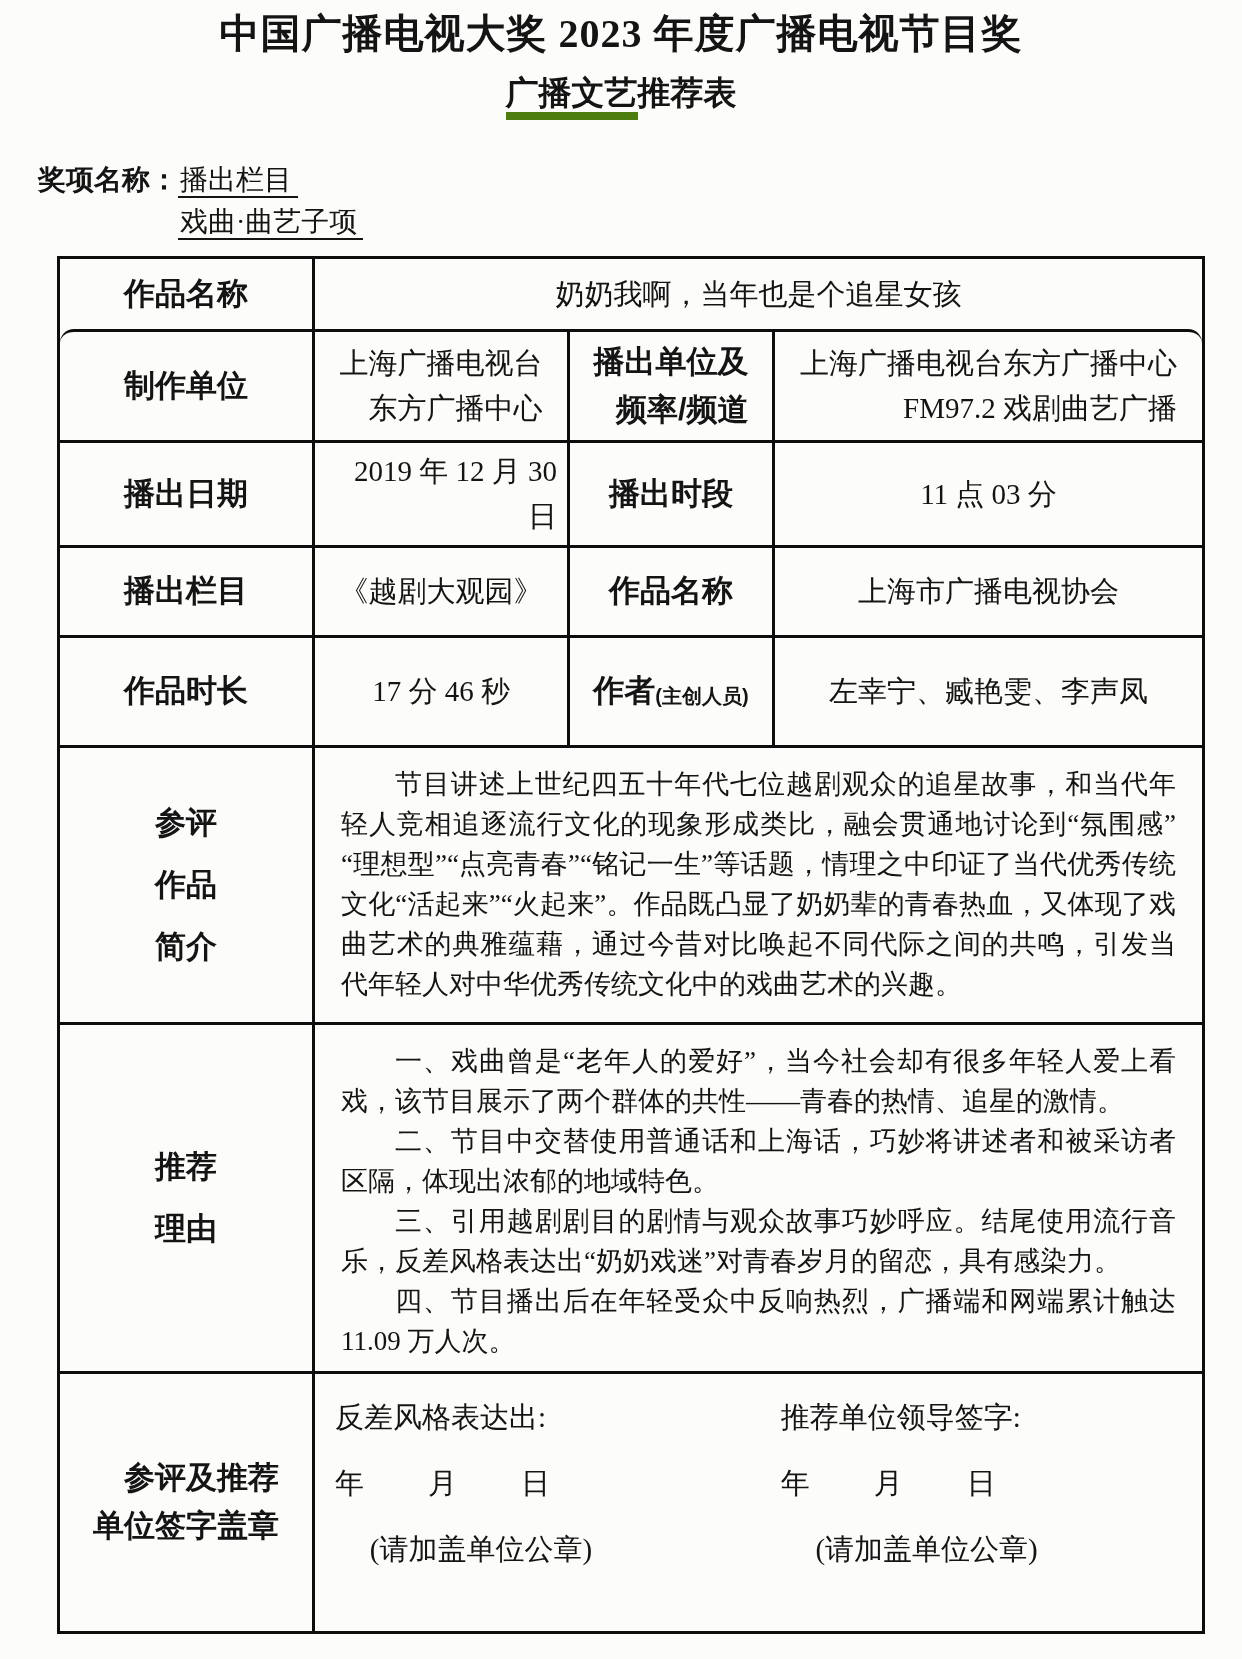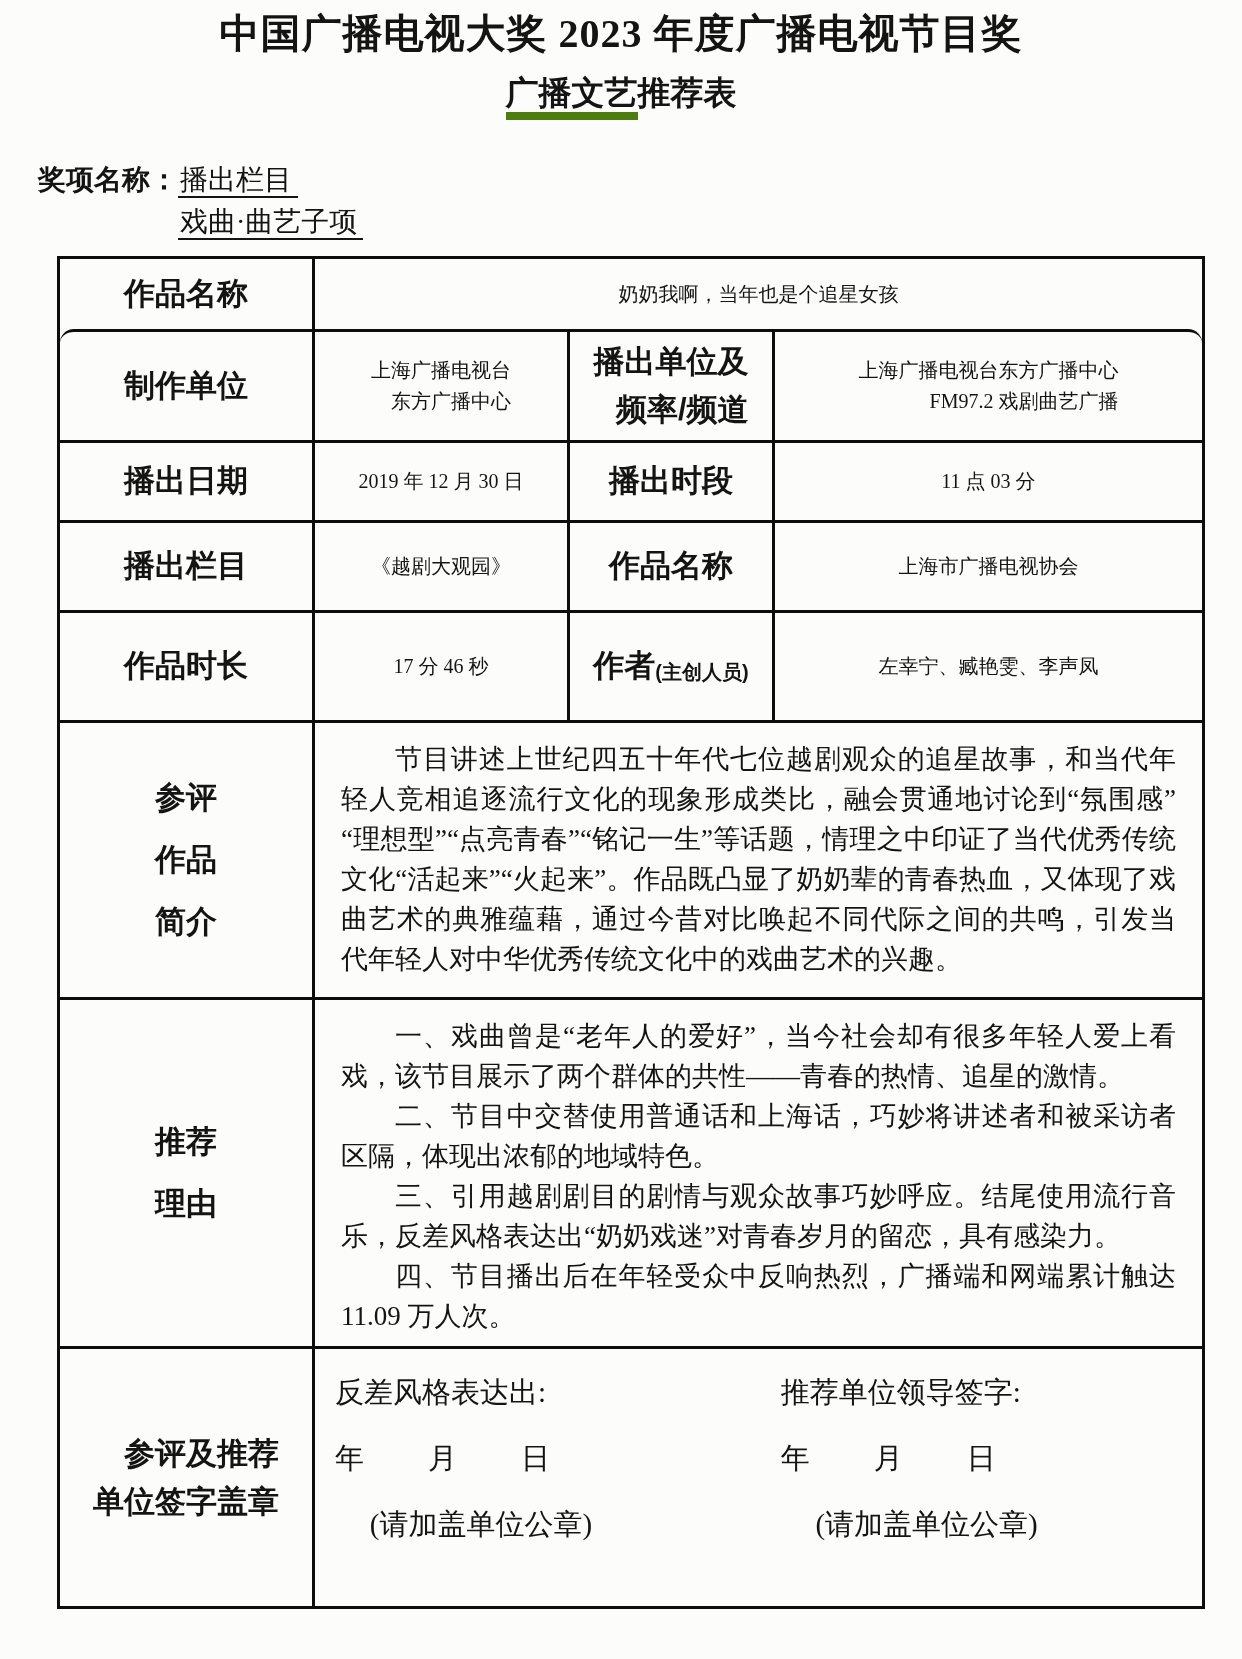--- a/index.html
+++ b/index.html
@@ -75,21 +75,21 @@
   .lab{
     font-family:"Liberation Sans", sans-serif;
     font-weight:bold;
     font-size:31px;
     line-height:1.5;
   }
   .lab-wide{ line-height:1.55; }
   .lab-spread{ line-height:2.0; }
   .val{
     font-family:"Liberation Serif", serif;
-    font-size:20px;
+    font-size:29px;
     line-height:1.55;
   }
   .author-label .sub{ font-size:20px; display:block; margin-top:10px; }
 
   .para-cell{
     display:block;
     text-align:justify;
     padding:16px 26px 10px 26px;
     white-space:normal;
   }

